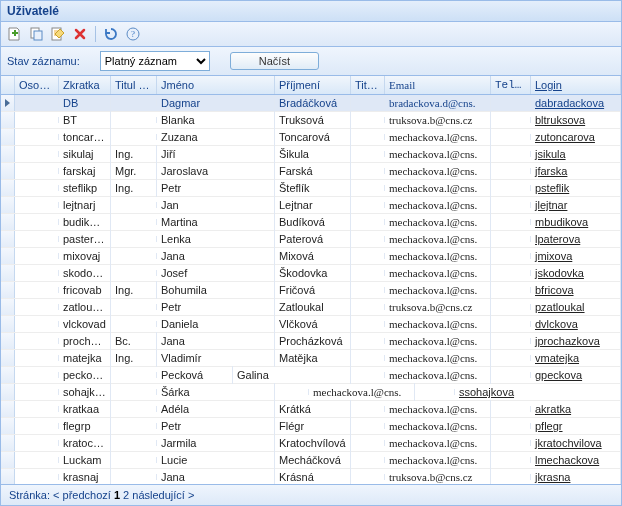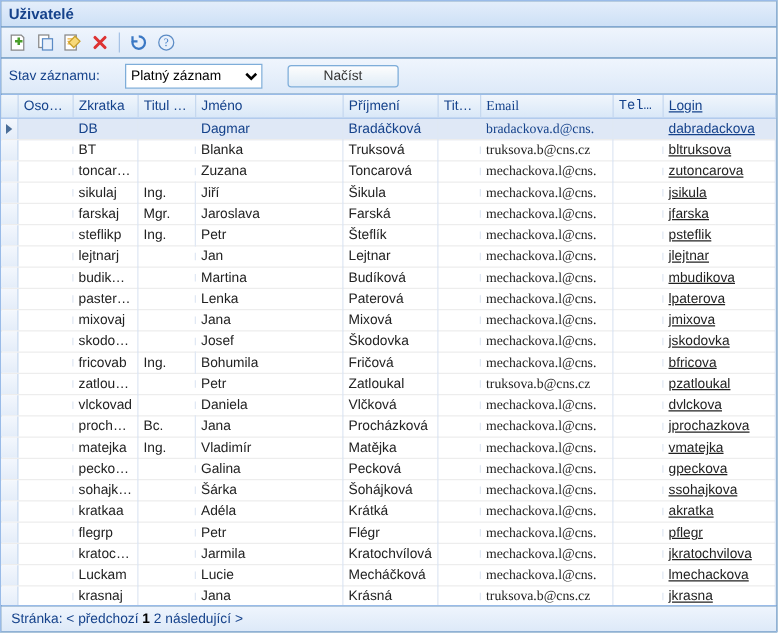--- a/index.html
+++ b/index.html
@@ -408,34 +408,33 @@
           <div class="gc c-tz"></div>
           <div class="gc c-em">mechackova.l@cns.</div>
           <div class="gc c-tl"></div>
           <div class="gc c-lg">vmatejka</div>
         </div>
         <div class="row">
           <div class="gc c-sel"></div>
           <div class="gc c-os"></div>
           <div class="gc c-zk">peckovag</div>
           <div class="gc c-tp"></div>
+          <div class="gc c-pr">Pecková</div>
           <div class="gc c-jm">Galina</div>
-          <div class="gc c-pr">Pecková</div>
           <div class="gc c-tz"></div>
           <div class="gc c-em">mechackova.l@cns.</div>
           <div class="gc c-tl"></div>
           <div class="gc c-lg">gpeckova</div>
         </div>
         <div class="row">
           <div class="gc c-sel"></div>
           <div class="gc c-os"></div>
           <div class="gc c-zk">sohajkovas</div>
           <div class="gc c-tp"></div>
           <div class="gc c-jm">Šárka</div>
-          <div class="gc c-pr">Šohájková</div>
           <div class="gc c-tz"></div>
           <div class="gc c-em">mechackova.l@cns.</div>
           <div class="gc c-tl"></div>
           <div class="gc c-lg">ssohajkova</div>
         </div>
         <div class="row">
           <div class="gc c-sel"></div>
           <div class="gc c-os"></div>
           <div class="gc c-zk">kratkaa</div>
           <div class="gc c-tp"></div>

